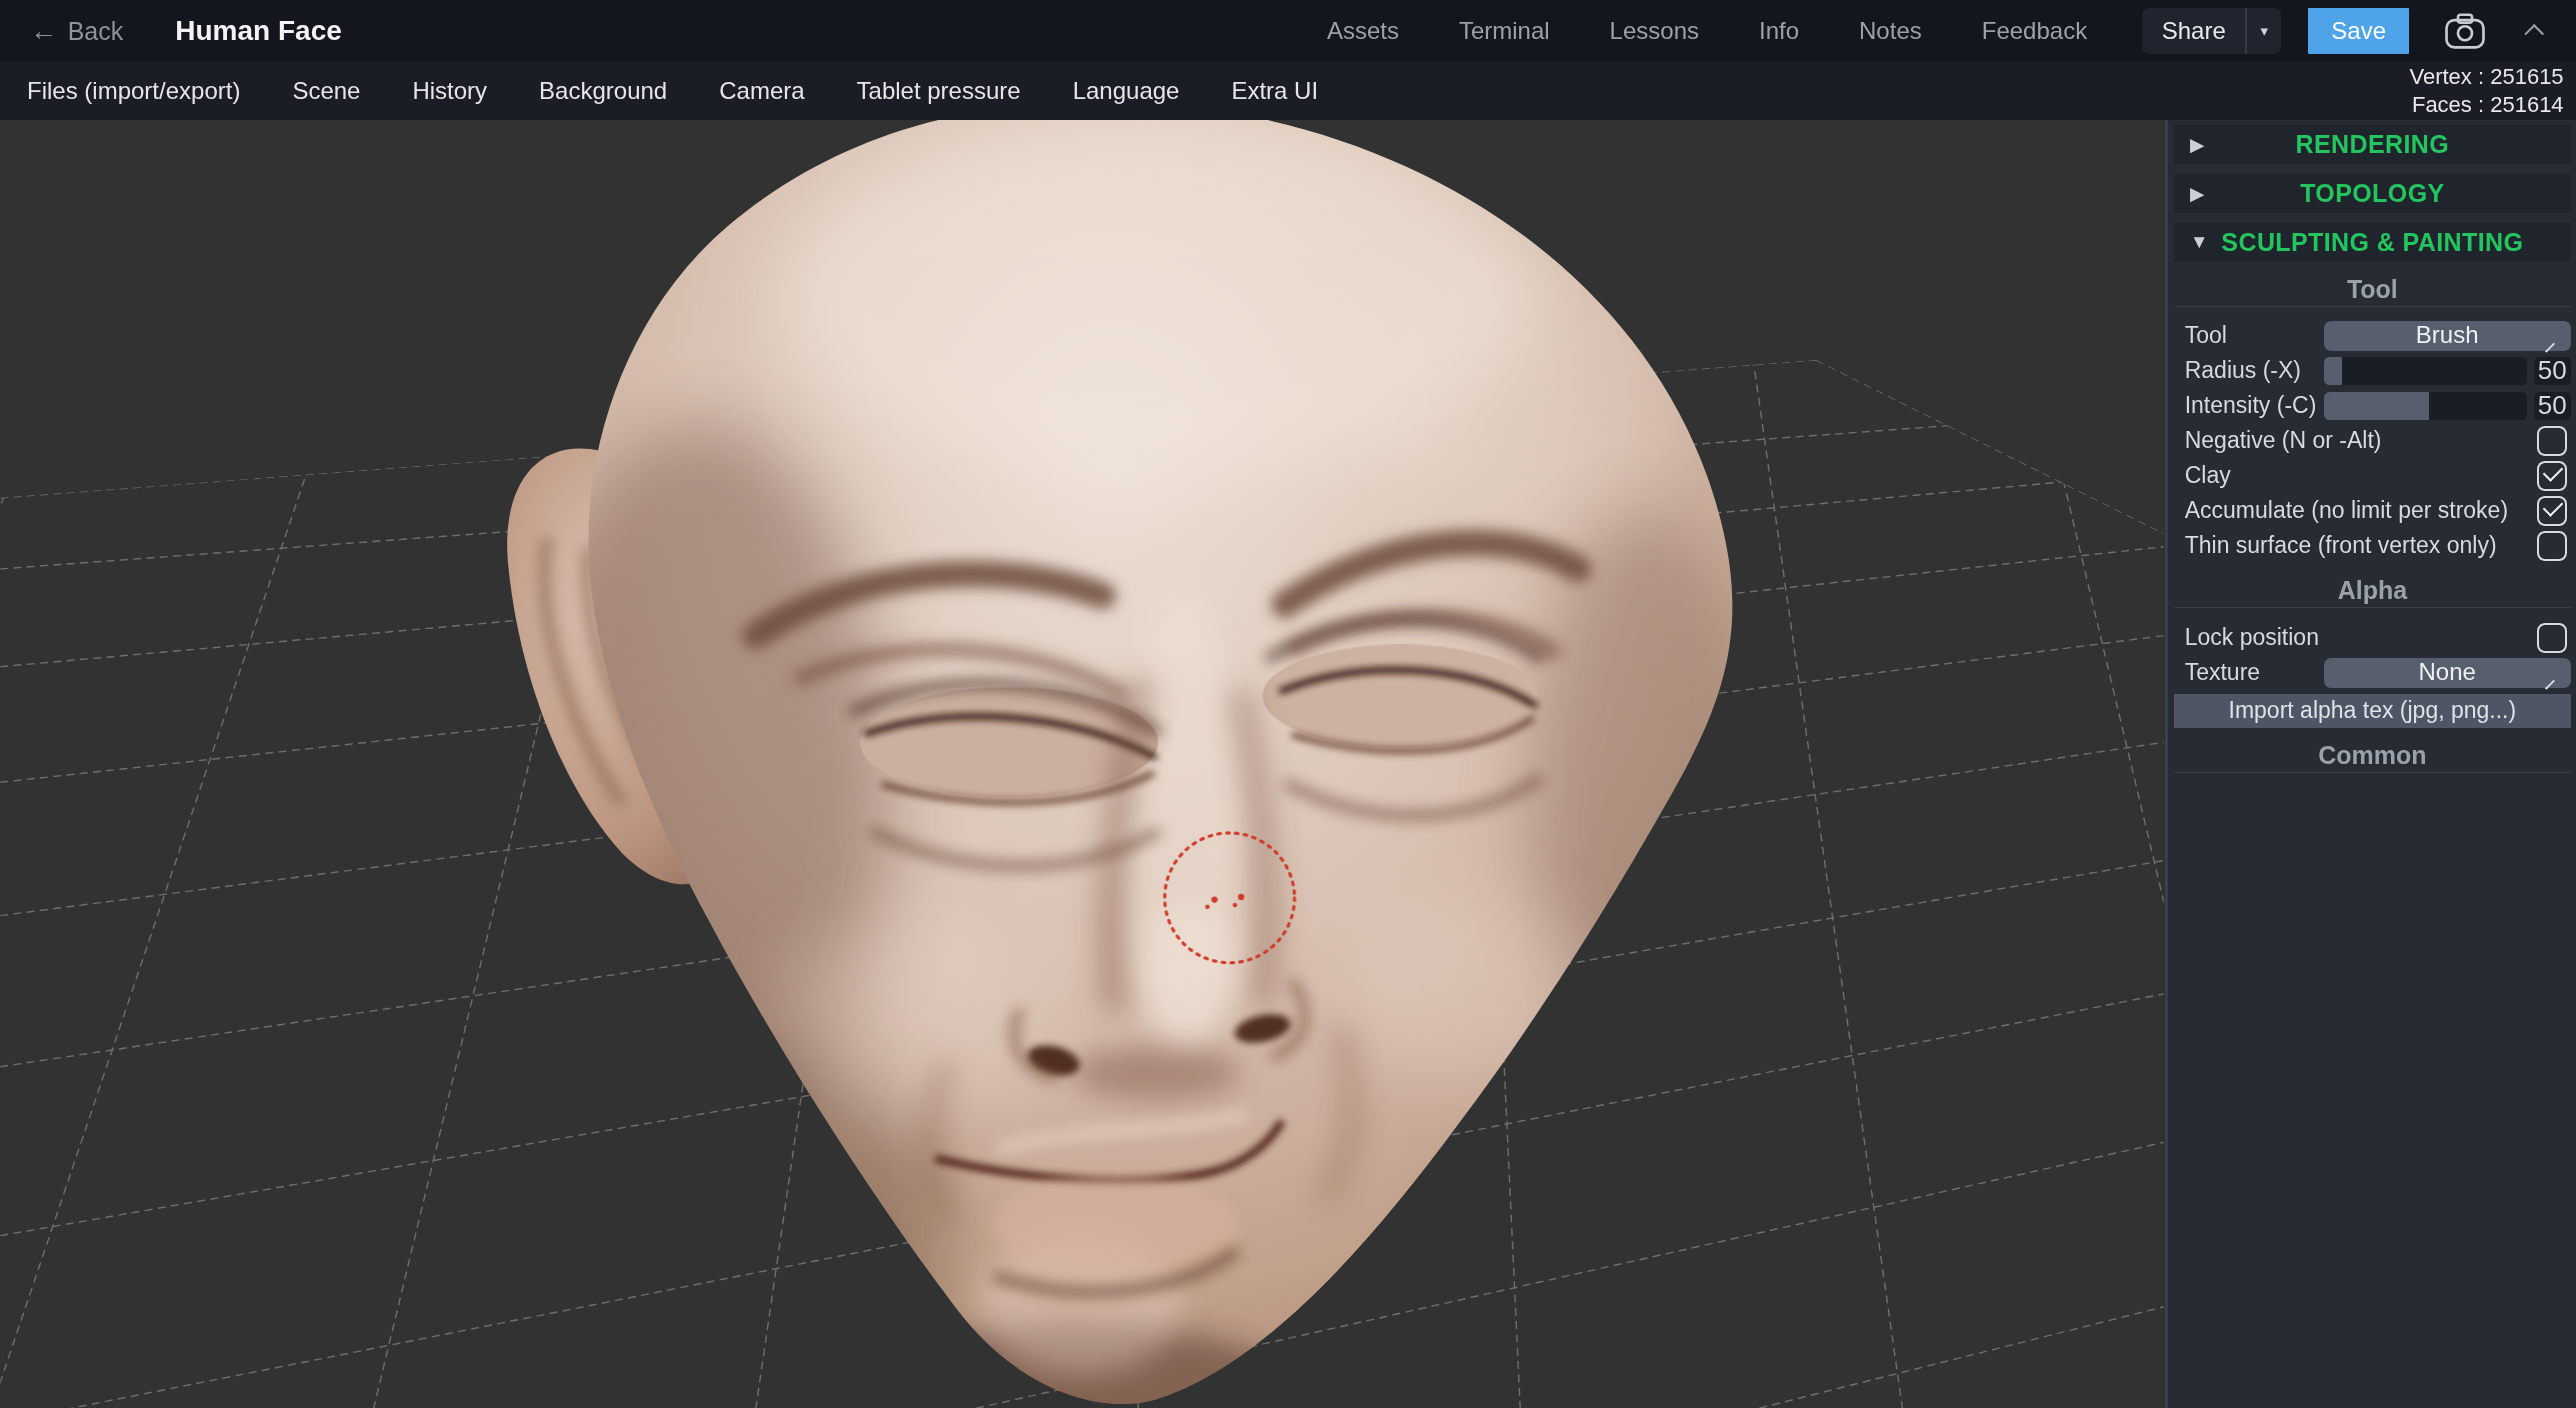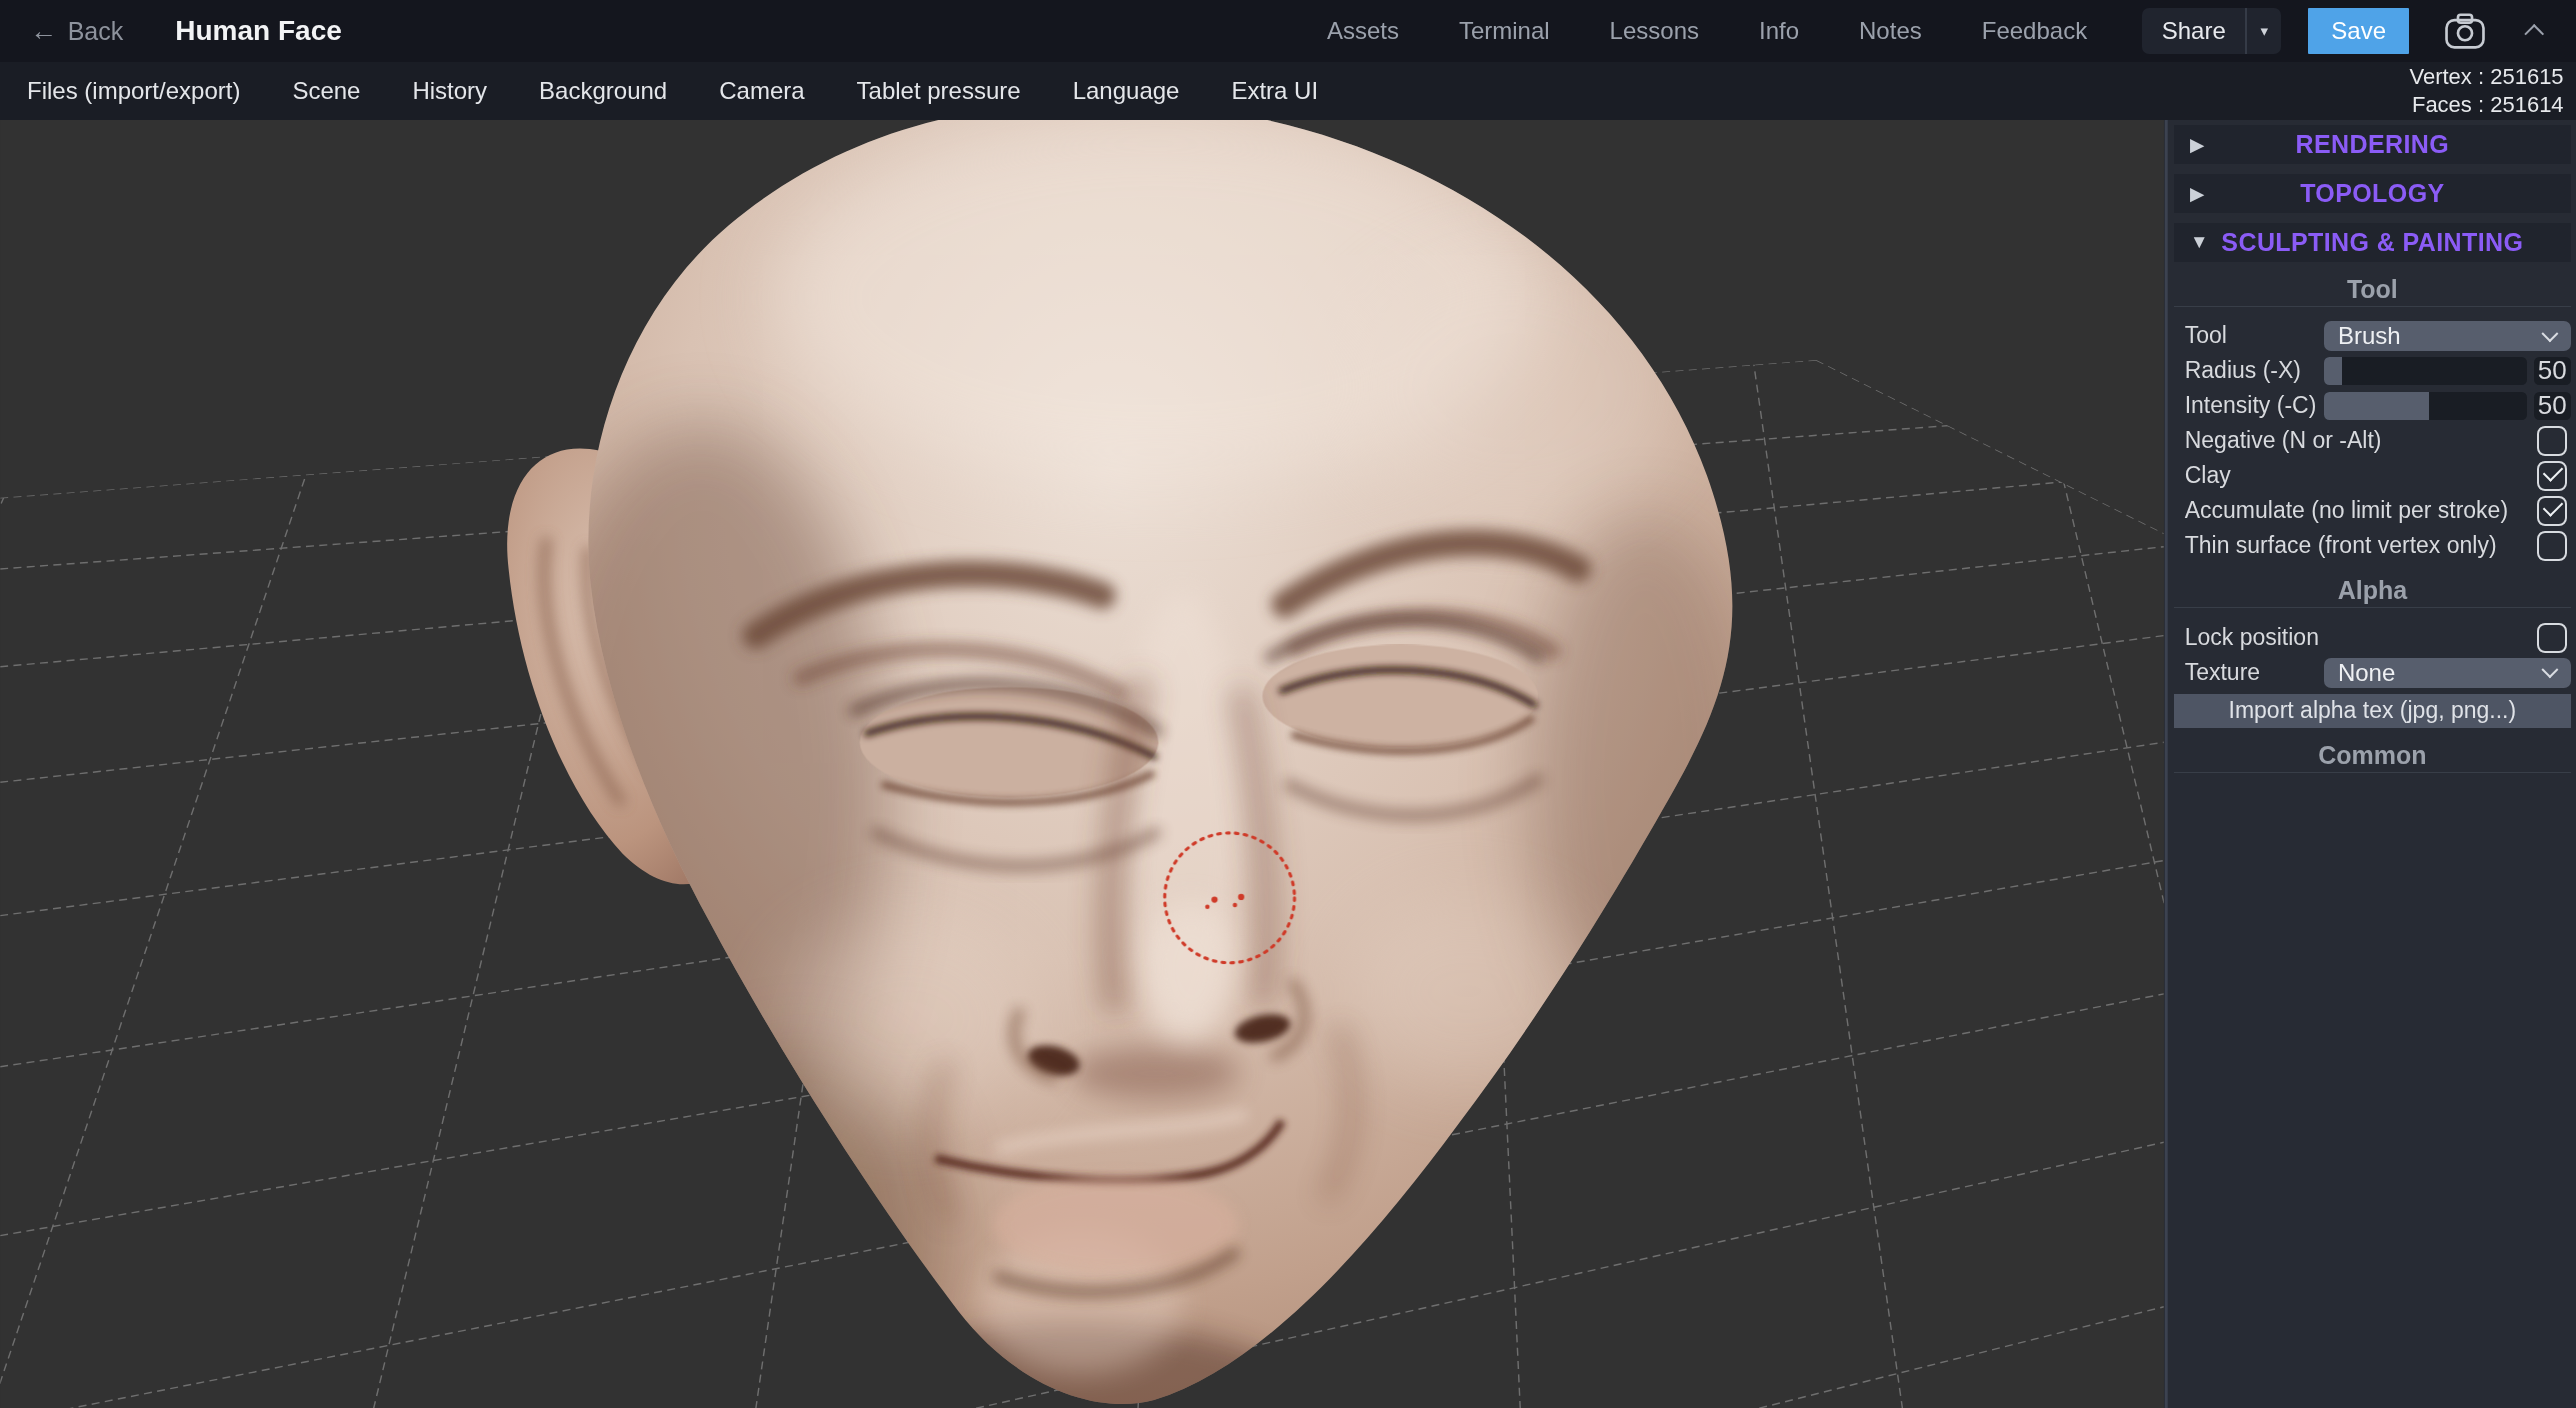--- a/index.html
+++ b/index.html
@@ -38,29 +38,29 @@
   .viewport svg { display:block; width:2164px; height:1289px; }
 
   
   .panel { width:412px; height:1289px; background:#272b34; border-left:1.8px solid #40465322;
     box-shadow:inset 2.7px 0 0 #3c4250; padding:0 5.3px 0 9px; overflow:hidden; }
   .section-bar { position:relative; height:39px; margin-top:5.3px; background:#20242d;
     display:flex; align-items:center; cursor:pointer; }
   .section-bar + .section-bar { margin-top:9.8px; }
   .section-arrow { position:absolute; left:16px; top:50%; transform:translateY(-50%);
     font-size:18.7px; color:#ccd1d8; }
-  .section-title { width:100%; text-align:center; color:#8b5cf6; font-size:25px; font-weight:bold;
+  .section-title { width:100%; text-align:center; color:#22c55e; font-size:25px; font-weight:bold;
     letter-spacing:0.4px; }
   .group-heading { height:36px; margin-top:9px; line-height:37px; text-align:center;
     color:#9ba1ab; font-size:25px; font-weight:600; border-bottom:1.8px solid #383e48; }
   .rows { margin-top:11.6px; }
   .row { height:35px; display:flex; align-items:center; padding-left:10.7px; }
   .row-label { flex:1; color:#d8dade; font-size:23px; white-space:nowrap; }
   .select { width:247px; height:30px; background:#575e6d; border-radius:7.1px; display:flex;
-    align-items:center; padding:0 14.2px; cursor:pointer; }
+    align-items:center; padding:0 14.2px; cursor:pointer;flex-direction:column; }
   .select-value { color:#eef0f3; font-size:24px; }
   .select-chev { margin-left:auto; width:12.4px; height:12.4px; border-left:2.7px solid #d9dce2;
     border-bottom:2.7px solid #d9dce2; transform:rotate(-45deg) translate(1.8px,-1.8px); }
   .slider { width:203px; height:28.4px; background:#191d24; border-radius:5.3px; overflow:hidden; cursor:pointer; }
   .slider-fill { height:100%; background:#575e6d; }
   .valbox { width:37px; height:28.4px; margin-left:7.1px; background:#191d24; border-radius:5.3px;
     display:flex; align-items:center; justify-content:center; color:#d8dade; font-size:26px; cursor:text; }
   .checkbox { width:30px; height:30px; margin-right:3.6px; border:2.7px solid #d8dbe0; border-radius:8px;
     position:relative; cursor:pointer; flex:0 0 auto; }
   .checkbox.checked::after { content:""; position:absolute; left:4.4px; top:2.7px; width:16px; height:9px;

